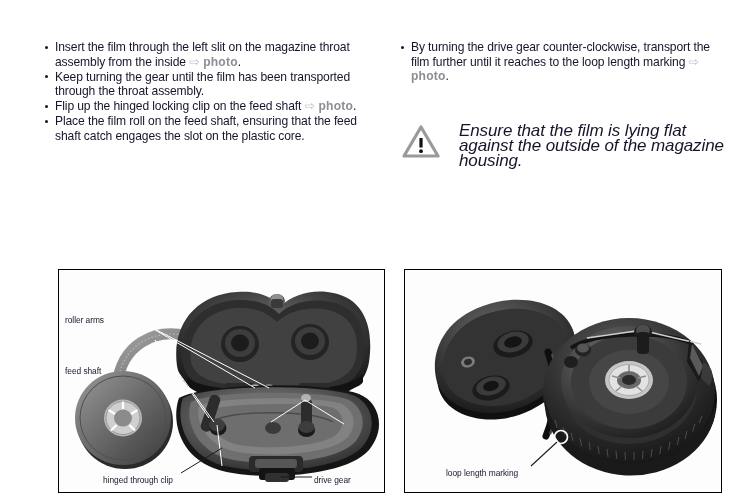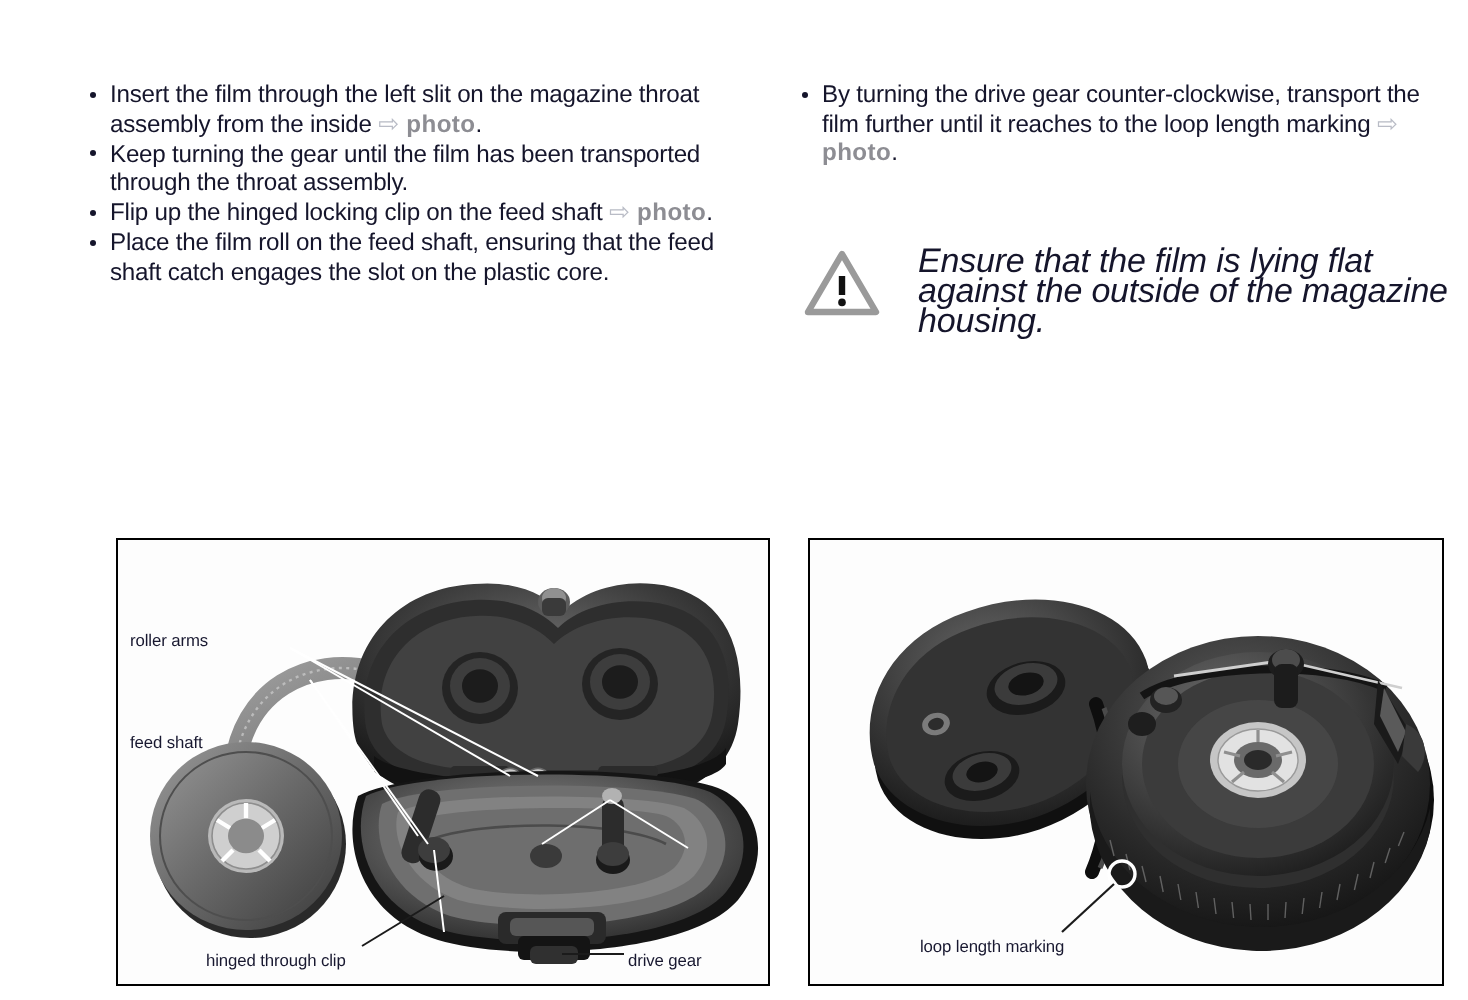--- a/index.html
+++ b/index.html
@@ -371,14 +371,14 @@
       <path d="M284 70 L300 96 L294 112 L282 92 Z" fill="#1a1a1a"></path>
       <path d="M287 74 L298 96 L294 106 L285 88 Z" fill="#5a5a5a"></path>
       <path d="M298 92 C 308 96, 310 108, 304 116 L 296 108 Z" fill="#3a3a3a"></path>
 
       <circle cx="156" cy="167" r="6.5" fill="none" stroke="#ffffff" stroke-width="1.7"></circle>
 
       <path d="M126 196 L152 172" fill="none" stroke="#1b1b1b" stroke-width="1.1"></path>
     </g>
   </svg>
 
-  <div class="lbl" style="left:55px; top:198px;">loop length marking</div>
+  <div class="lbl" style="left:41px; top:198px;">loop length marking</div>
 </div>
 
 </body></html>

